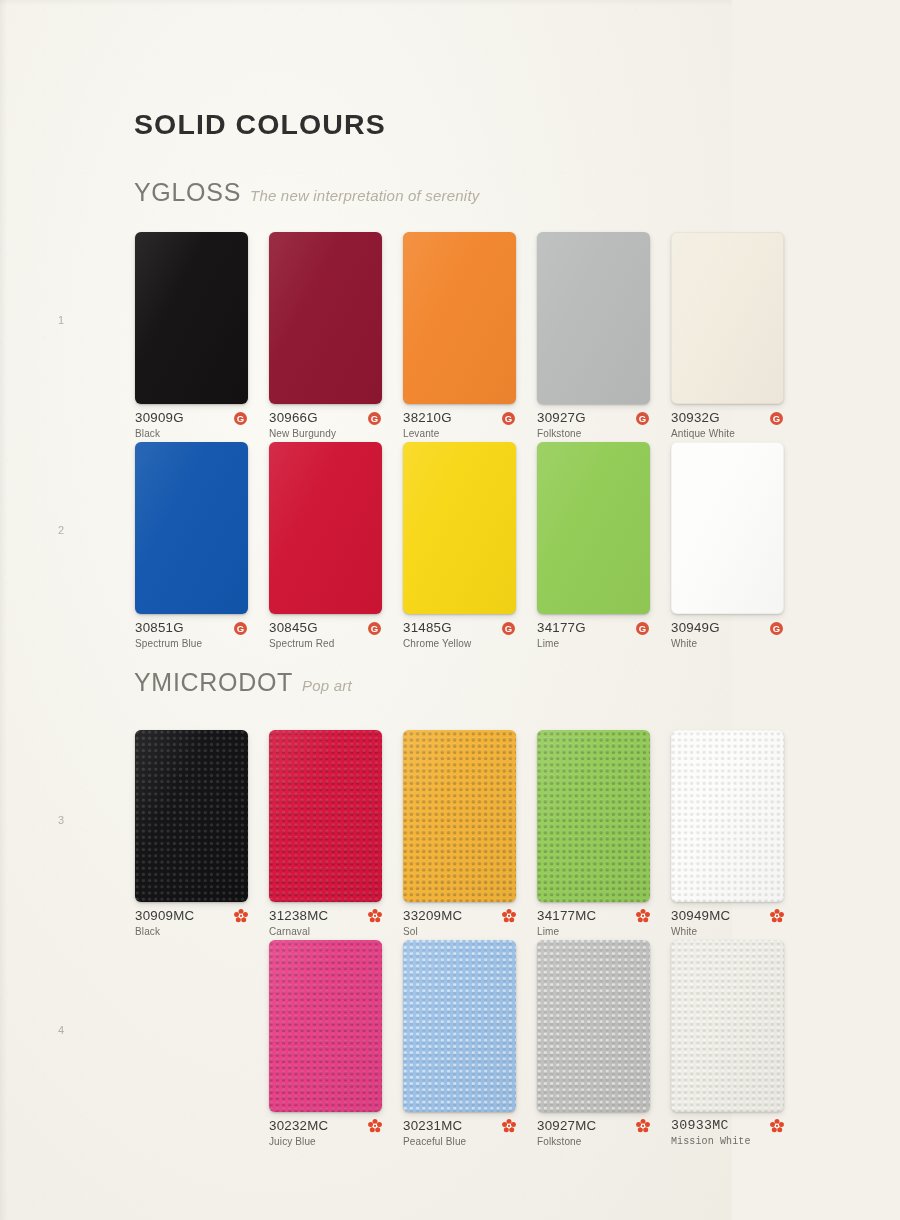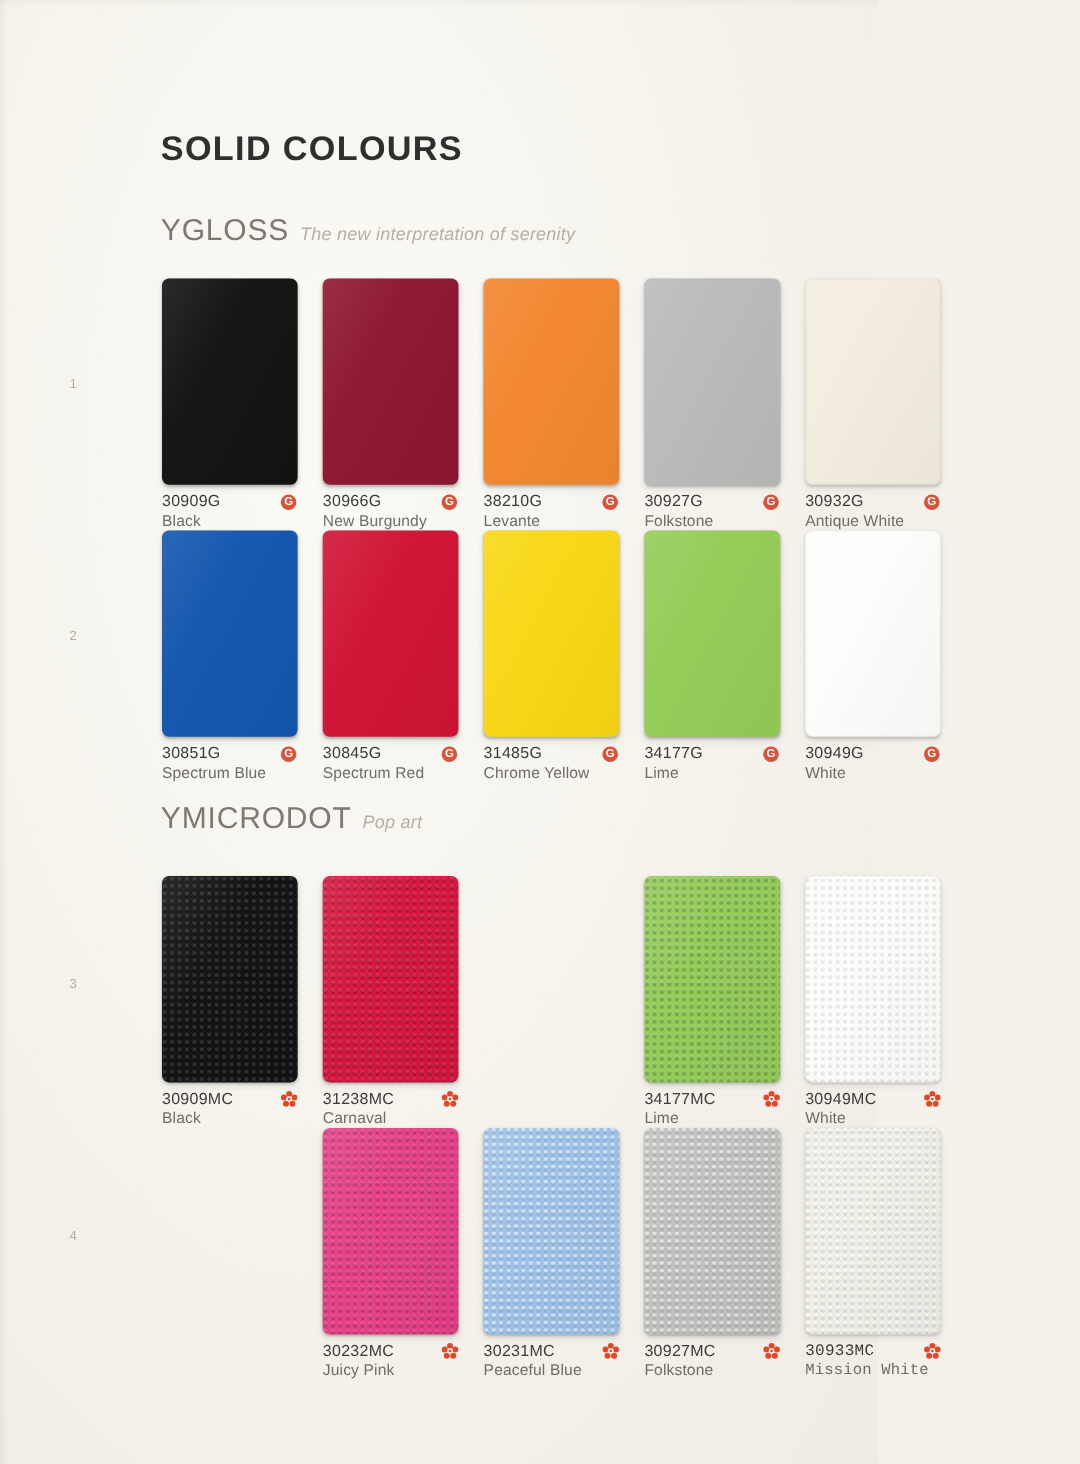--- a/index.html
+++ b/index.html
@@ -133,21 +133,21 @@
     margin-top: 7px;
     height: 32px;
   }
   .code {
     font-size: 13.3px;
     color: #3b3a38;
     letter-spacing: 0.25px;
     line-height: 14px;
   }
   .cname {
-    font-size: 13px;
+    font-size: 10px;
     color: #6e6c66;
     letter-spacing: 0.12px;
     line-height: 13px;
     margin-top: 2px;
   }
   .badge {
     position: absolute;
     right: 1px;
     top: 1px;
     width: 13px;
@@ -306,20 +306,40 @@
                     <circle cx="11.4" cy="5.6" r="2.5"></circle>
                     <circle cx="9.7" cy="10.7" r="2.5"></circle>
                     <circle cx="4.3" cy="10.7" r="2.5"></circle>
                     <circle cx="2.6" cy="5.6" r="2.5"></circle>
                   </g>
                   <circle cx="7" cy="6.9" r="2.3" fill="#fdfbf6"></circle>
                   <circle cx="7" cy="6.9" r="1.1" fill="#e2472a"></circle>
                 </svg></div>
             </div>
           </div>
+          <div class="cell" style="left: 268px;">
+            <div class="swatch" style="background:#f4b335">
+              <div class="tex-dots"></div>
+            </div>
+            <div class="meta">
+              <div class="code">33209MC</div>
+              <div class="cname">Sol</div>
+              <div class="badge-mc"><svg width="14" height="14" viewBox="0 0 14 14" aria-hidden="true">
+                  <g fill="#e2472a">
+                    <circle cx="7" cy="2.6" r="2.5"></circle>
+                    <circle cx="11.4" cy="5.6" r="2.5"></circle>
+                    <circle cx="9.7" cy="10.7" r="2.5"></circle>
+                    <circle cx="4.3" cy="10.7" r="2.5"></circle>
+                    <circle cx="2.6" cy="5.6" r="2.5"></circle>
+                  </g>
+                  <circle cx="7" cy="6.9" r="2.3" fill="#fdfbf6"></circle>
+                  <circle cx="7" cy="6.9" r="1.1" fill="#e2472a"></circle>
+                </svg></div>
+            </div>
+          </div>
           <div class="cell" style="left: 402px;">
             <div class="swatch" style="background:#93cc57">
               <div class="tex-dots"></div>
             </div>
             <div class="meta">
               <div class="code">34177MC</div>
               <div class="cname">Lime</div>
               <div class="badge-mc"><svg width="14" height="14" viewBox="0 0 14 14" aria-hidden="true">
                   <g fill="#e2472a">
                     <circle cx="7" cy="2.6" r="2.5"></circle>
@@ -355,21 +375,21 @@
           </div>
         </div>
         <div class="rownum" style="top: 1024px;">4</div>
         <div class="grid-row" style="top: 940px;">
           <div class="cell" style="left: 134px;">
             <div class="swatch" style="background:#e83e87">
               <div class="tex-dots"></div>
             </div>
             <div class="meta">
               <div class="code">30232MC</div>
-              <div class="cname">Juicy Pink</div>
+              <div class="cname">Juicy Blue</div>
               <div class="badge-mc"><svg width="14" height="14" viewBox="0 0 14 14" aria-hidden="true">
                   <g fill="#e2472a">
                     <circle cx="7" cy="2.6" r="2.5"></circle>
                     <circle cx="11.4" cy="5.6" r="2.5"></circle>
                     <circle cx="9.7" cy="10.7" r="2.5"></circle>
                     <circle cx="4.3" cy="10.7" r="2.5"></circle>
                     <circle cx="2.6" cy="5.6" r="2.5"></circle>
                   </g>
                   <circle cx="7" cy="6.9" r="2.3" fill="#fdfbf6"></circle>
                   <circle cx="7" cy="6.9" r="1.1" fill="#e2472a"></circle>

